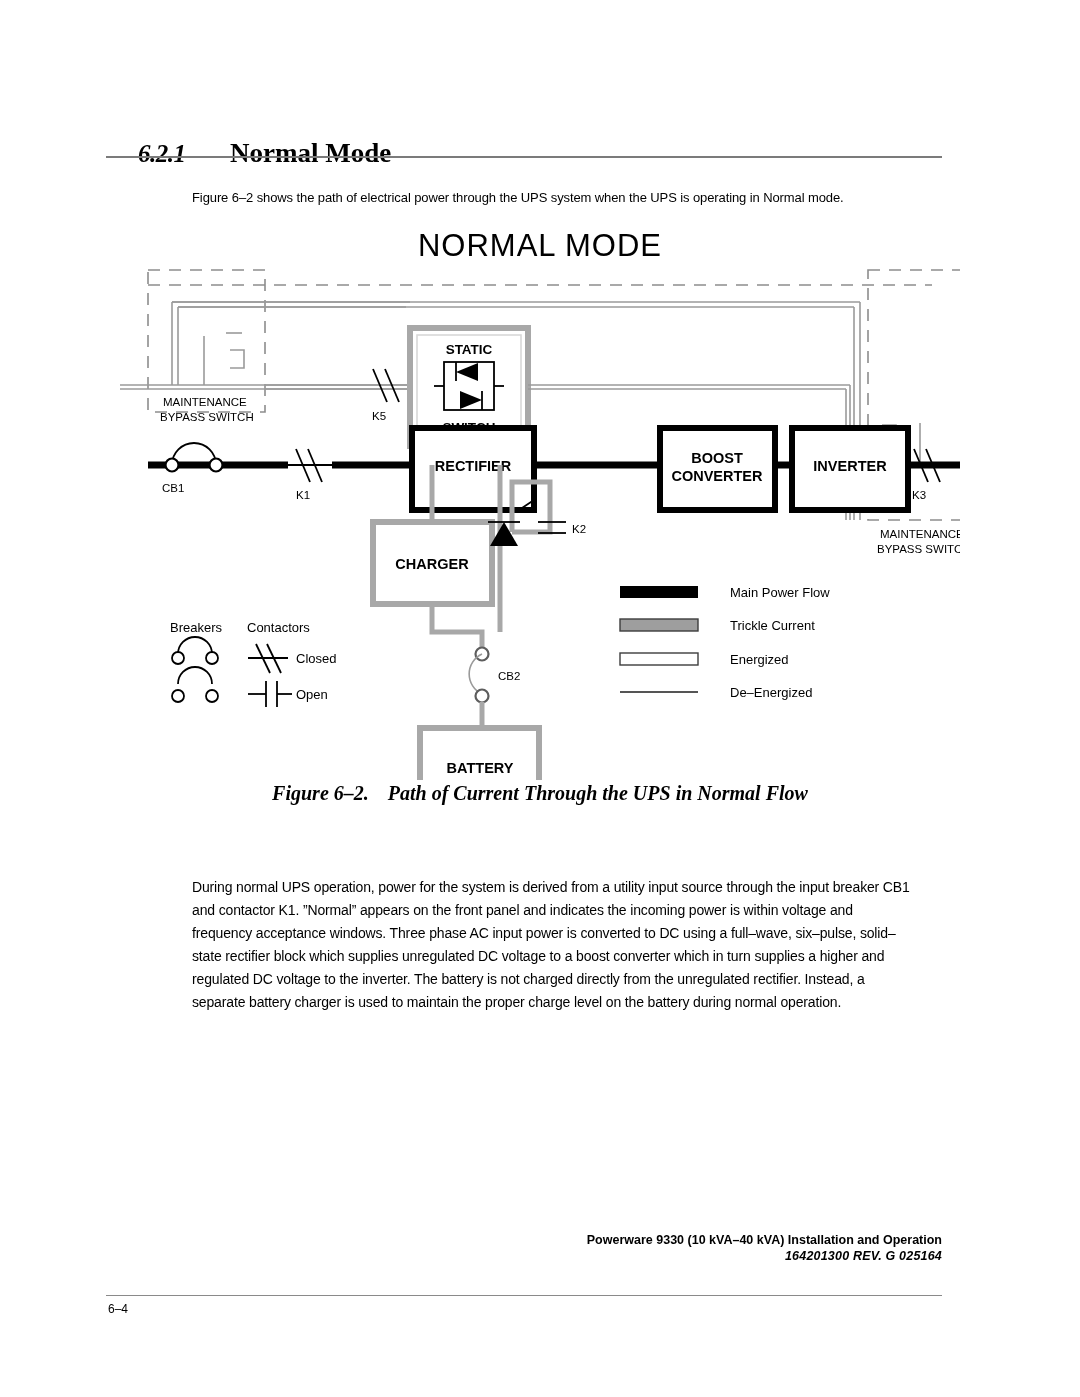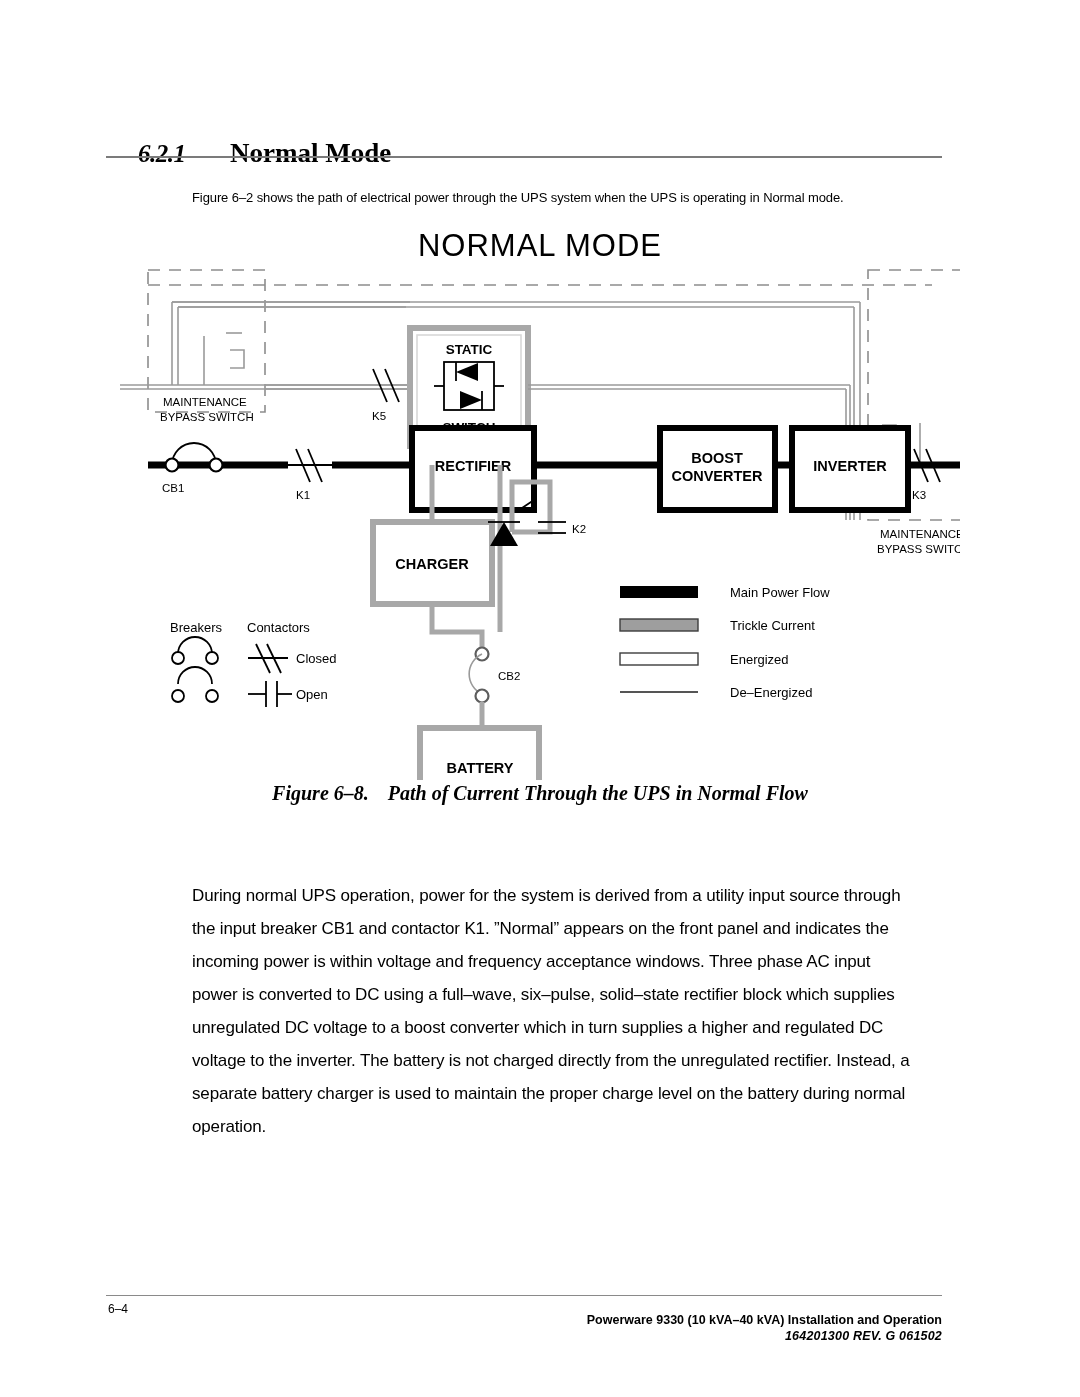--- a/index.html
+++ b/index.html
@@ -96,22 +96,22 @@
     font-size: 20px;
   }
   #figure-caption .cap-label { margin-right: 14px; }
 
   
   #body-paragraph {
     position: absolute;
     left: 192px;
     top: 862px;
     width: 722px;
-    font-size: 17px;
-    line-height: 33px;
+    font-size: 14px;
+    line-height: 23px;
     letter-spacing: -0.15px;
   }
 
   
   #footer-rule {
     position: absolute;
     left: 106px;
     top: 1295px;
     width: 836px;
     height: 1px;
@@ -119,21 +119,21 @@
   }
   #page-number {
     position: absolute;
     left: 108px;
     top: 1302px;
     font-size: 12px;
   }
   #footer-right {
     position: absolute;
     right: 138px;
-    top: 1312px;
+    top: 1232px;
     text-align: right;
     font-size: 12.5px;
     line-height: 16px;
   }
   #footer-doc-id {
     font-style: italic;
     font-weight: bold;
     letter-spacing: 0.2px;
   }
   #footer-product { font-weight: bold; }
@@ -371,24 +371,24 @@
 
       <g>
         <line x1="500" y1="442" x2="578" y2="442" stroke="#555555" stroke-width="1.8"></line>
         <text x="610" y="447" class="keylbl">De–Energized</text>
       </g>
     </g>
   </svg>
 </div>
 
 <div id="figure-caption">
-  <span class="cap-label">Figure 6–8.</span>
+  <span class="cap-label">Figure 6–2.</span>
   <span>Path of Current Through the UPS in Normal Flow</span>
 </div>
 
 <p id="body-paragraph">During normal UPS operation, power for the system is derived from a utility input source through the input breaker CB1 and contactor K1. ”Normal” appears on the front panel and indicates the incoming power is within voltage and frequency acceptance windows. Three phase AC input power is converted to DC using a full–wave, six–pulse, solid–state rectifier block which supplies unregulated DC voltage to a boost converter which in turn supplies a higher and regulated DC voltage to the inverter.  The battery is not charged directly from the unregulated rectifier.  Instead, a separate battery charger is used to maintain the proper charge level on the battery during normal operation.</p>
 
 <div id="footer-rule"></div>
 <div id="page-number">6–4</div>
 <div id="footer-right">
   <div id="footer-product">Powerware 9330 (10 kVA–40 kVA) Installation and Operation</div>
-  <div id="footer-doc-id">164201300 REV. G  061502</div>
+  <div id="footer-doc-id">164201300 REV. G  025164</div>
 </div>
 
 </body></html>

